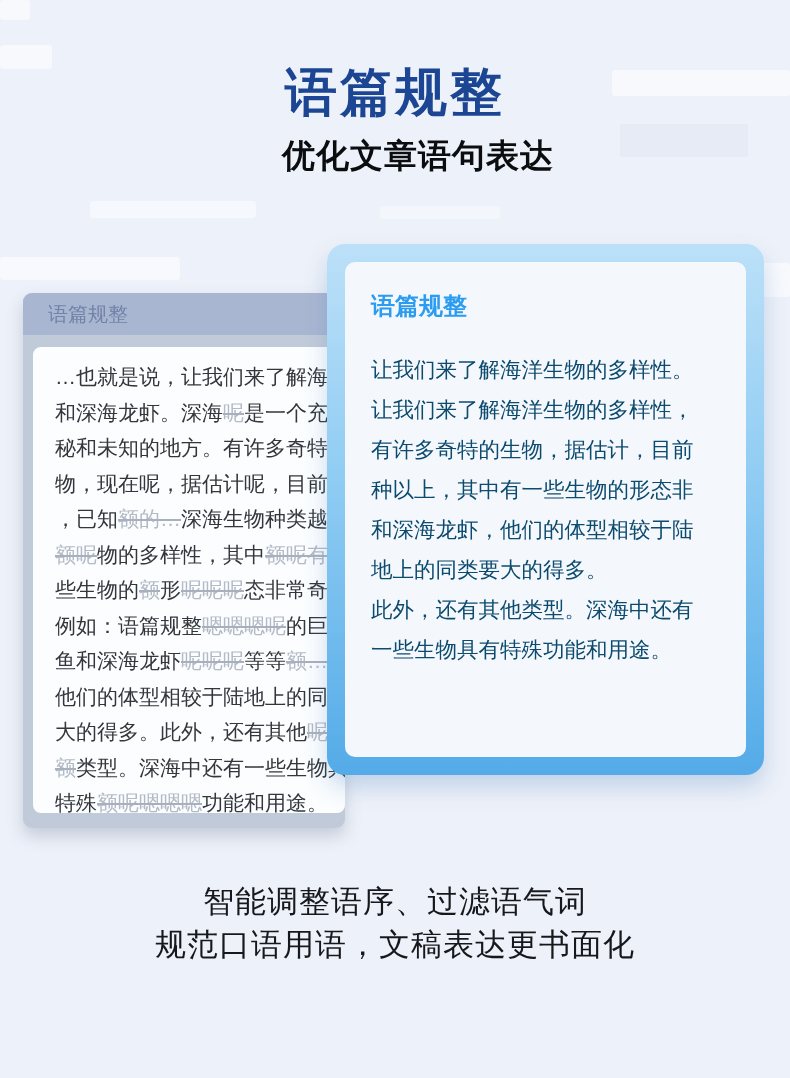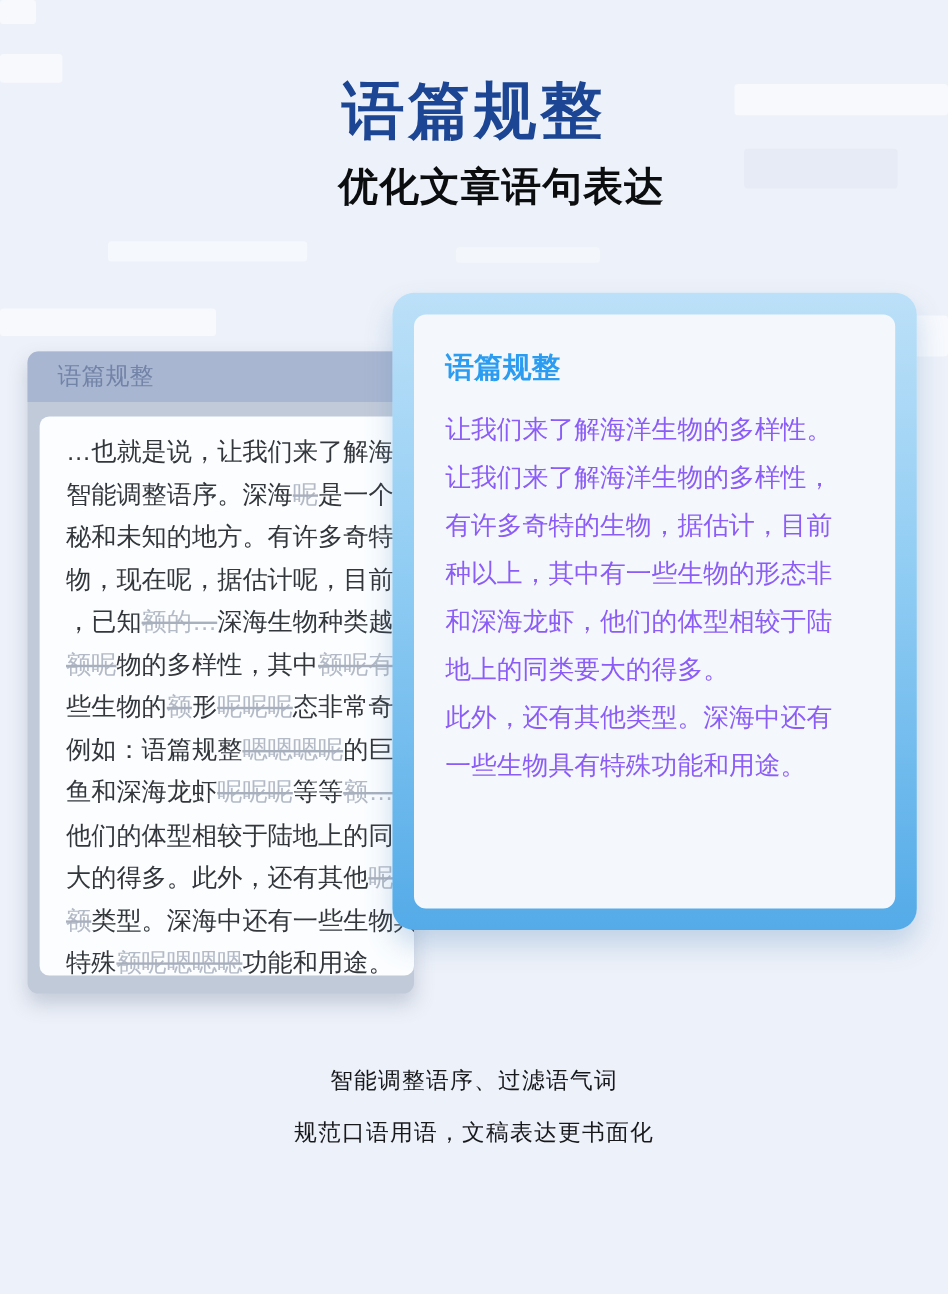--- a/index.html
+++ b/index.html
@@ -64,29 +64,29 @@
   }
   .after-inner{
     position:absolute;left:18px;top:18px;width:401px;height:495px;
     background:#F4F8FD;border-radius:10px;overflow:hidden;
   }
   .after-title{
     position:absolute;left:26px;top:28px;
     font-size:24px;font-weight:bold;color:#2B9CF0;
   }
   .after-text{
-    position:absolute;left:26px;top:76px;right:8px;
-    font-size:21.5px;line-height:40px;color:#8b5cf6;white-space:nowrap;
+    position:absolute;left:26px;top:88px;right:8px;
+    font-size:21.5px;line-height:40px;color:#0c4a6e;white-space:nowrap;
   }
   .after-text .line{height:40px;overflow:hidden;}
 
   
   .caption{
     position:absolute;left:0;top:880px;width:790px;text-align:center;
-    font-size:19px;line-height:43px;color:#17181B;font-weight:500;
+    font-size:31px;line-height:43px;color:#17181B;font-weight:500;
     letter-spacing:1px;
   }
 </style>
 </head>
 <body>
 
 <div class="decor d1"></div>
 <div class="decor d2"></div>
 <div class="decor d3"></div>
 <div class="decor d4"></div>
@@ -96,21 +96,21 @@
 <div class="decor d8"></div>
 
 <div class="page-title">语篇规整</div>
 <div class="page-subtitle">优化文章语句表达</div>
 
 <div class="before-card">
   <div class="before-header">语篇规整</div>
   <div class="before-inner">
     <div class="before-text" id="before-lines">
         <div class="line"><span>…也就是说，让我们来了解海洋生</span></div>
-        <div class="line"><span>智能调整语序。深海</span><span class="struck">呢</span><span>是一个充满神</span></div>
+        <div class="line"><span>和深海龙虾。深海</span><span class="struck">呢</span><span>是一个充满神</span></div>
         <div class="line"><span>秘和未知的地方。有许多奇特的生</span></div>
         <div class="line"><span>物，现在呢，据估计呢，目前</span><span class="struck">额</span></div>
         <div class="line"><span>，已知</span><span class="struck">额的…</span><span>深海生物种类越有</span></div>
         <div class="line"><span class="struck">额呢</span><span>物的多样性，其中</span><span class="struck">额呢有</span></div>
         <div class="line"><span>些生物的</span><span class="struck">额</span><span>形</span><span class="struck">呢呢呢</span><span>态非常奇特</span></div>
         <div class="line"><span>例如：语篇规整</span><span class="struck">嗯嗯嗯呢</span><span>的巨型章</span></div>
         <div class="line"><span>鱼和深海龙虾</span><span class="struck">呢呢呢</span><span>等等</span><span class="struck">额……</span></div>
         <div class="line"><span>他们的体型相较于陆地上的同类要</span></div>
         <div class="line"><span>大的得多。此外，还有其他</span><span class="struck">呢呢</span></div>
         <div class="line"><span class="struck">额</span><span>类型。深海中还有一些生物具有</span></div>

